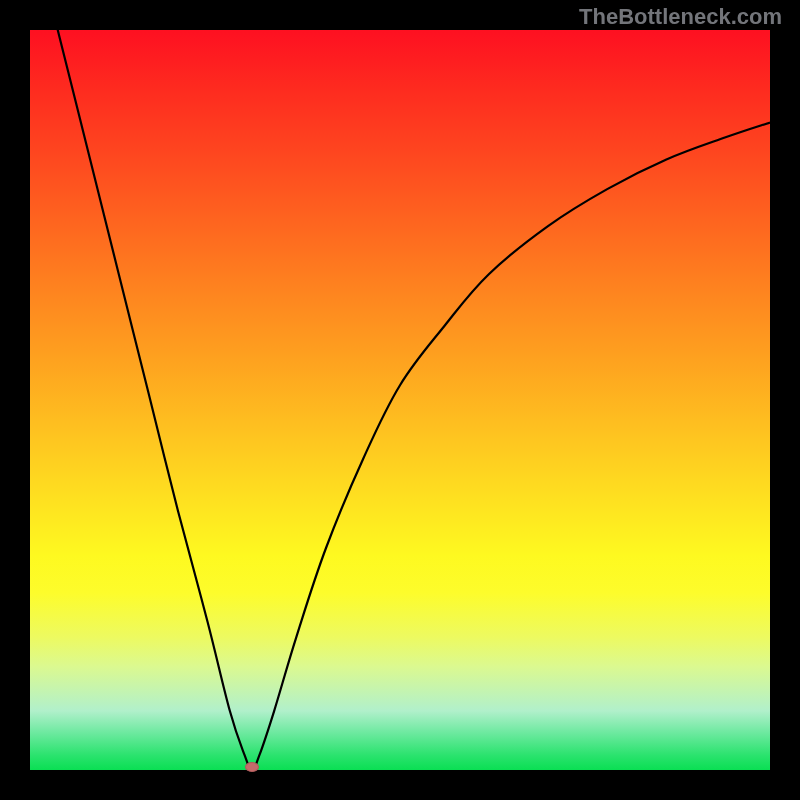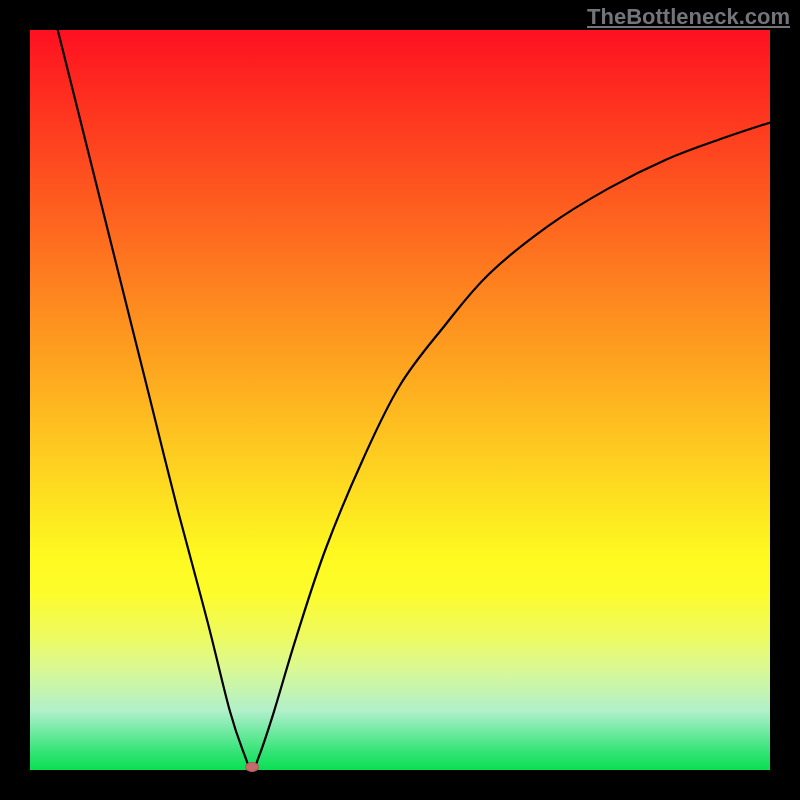--- a/index.html
+++ b/index.html
@@ -52,26 +52,25 @@
     width: 14px;
     height: 10px;
     border-radius: 50%;
     background: #c66b6b;
     border: 1px solid #b05c5c;
     transform: translate(-50%, -50%);
   }
   .watermark {
     position: absolute;
     top: 4px;
-    right: 10px;
+    right: 18px;
     font-family: Arial, Helvetica, sans-serif;
     font-size: 22px;
     font-weight: 600;
     color: #73757a;
-    text-decoration: underline;
   }
 </style>
 </head>
 <body>
 
 <div class="frame">
 
   <div class="plot-area">
     <svg class="curve-svg" viewBox="0 0 740 740" preserveAspectRatio="none">
       <path id="curve-path" d="M 0 -110.99999999999989 C 5.328 -89.6879999999999, 18.944000000000003 -35.22400000000001, 29.6 7.399999999999977 C 40.256 50.023999999999965, 48.544000000000004 83.17600000000007, 59.2 125.80000000000007 C 69.856 168.42400000000006, 78.14399999999999 201.57600000000002, 88.8 244.2 C 99.456 286.82399999999996, 107.744 319.97599999999994, 118.4 362.59999999999997 C 129.056 405.224, 137.344 439.70799999999997, 148 481 C 158.656 522.292, 168.27599999999998 556.0360000000001, 177.6 592 C 186.924 627.9639999999999, 193.14000000000001 656.824, 199.8 680.8 C 206.46 704.776, 210.60399999999998 714.544, 214.6 725.2 C 218.596 735.8560000000001, 219.33599999999998 740, 222 740 C 224.66400000000002 740, 225.404 735.8560000000001, 229.4 725.2 C 233.39600000000002 714.544, 237.54000000000002 702.112, 244.20000000000002 680.8 C 250.86 659.4879999999999, 257.07599999999996 636.1039999999999, 266.4 606.8 C 275.724 577.496, 284.012 549.968, 296 518 C 307.988 486.032, 319.68 458.504, 333 429.2 C 346.32 399.89599999999996, 355.348 379.176, 370 355.2 C 384.652 331.224, 398.41600000000005 315.98, 414.40000000000003 296 C 430.384 276.02, 440.15200000000004 262.18199999999996, 458.8 244.2 C 477.448 226.218, 496.688 211.418, 518 196.10000000000002 C 539.312 180.78200000000004, 555.888 171.08800000000002, 577.2 159.10000000000002 C 598.5120000000001 147.11200000000002, 615.088 138.82399999999998, 636.4 129.5 C 657.712 120.17600000000002, 676.9519999999999 113.96000000000006, 695.5999999999999 107.30000000000007 C 714.2479999999999 100.64000000000007, 732.008 95.16400000000002, 740 92.5"></path>

